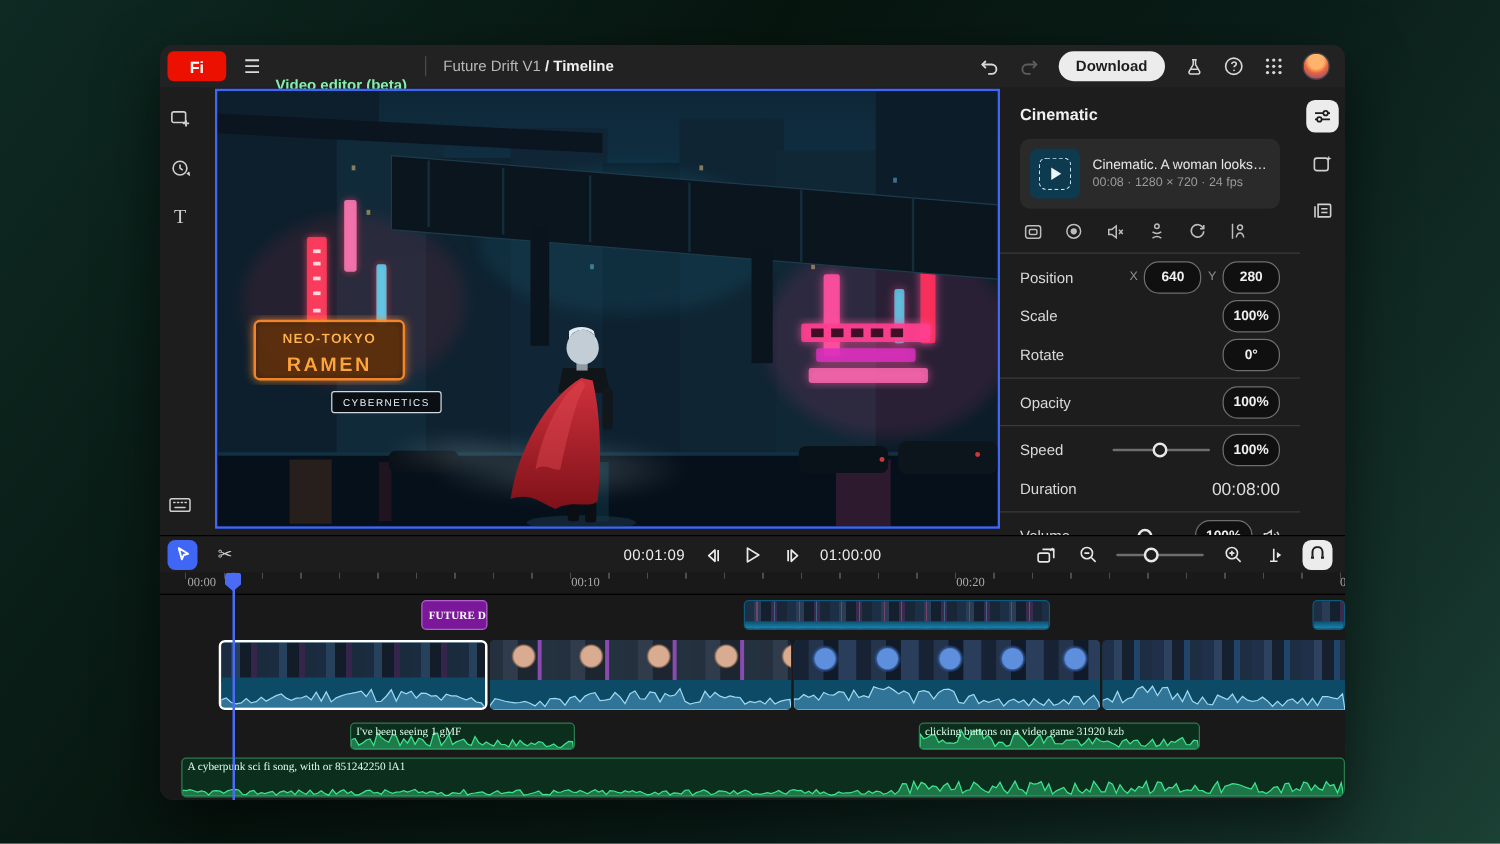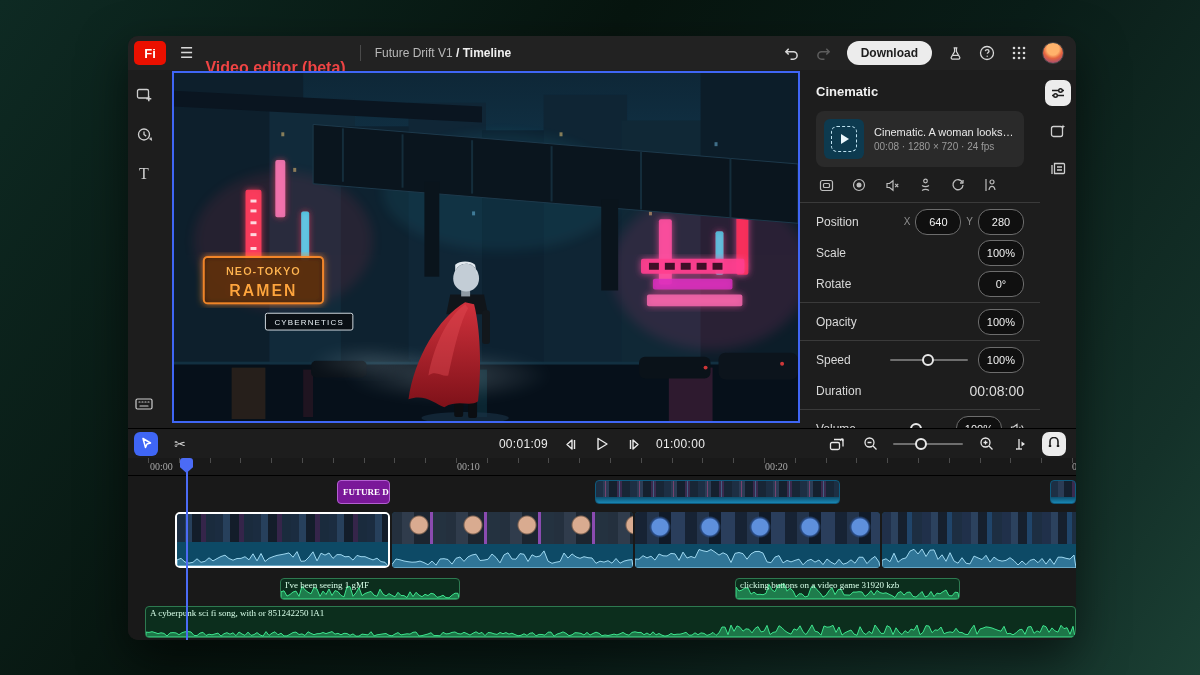--- a/index.html
+++ b/index.html
@@ -4,24 +4,24 @@
 <style>
   * { margin:0; padding:0; box-sizing:border-box; }
   html,body { width:1200px; height:675px; overflow:hidden; font-family:"Liberation Sans","DejaVu Sans",sans-serif; }
   .desktop { position:relative; width:1200px; height:675px;
     background:linear-gradient(125deg,#0e2a23 0%,#07150f 38%,#0a1d18 62%,#143129 88%,#1b4034 100%); }
   .window { position:absolute; left:128px; top:36px; width:948px; height:604px;
     background:#1d1d1d; border-radius:10px; overflow:hidden; box-shadow:0 18px 48px rgba(0,0,0,.55); }
 
   
   .topbar { position:absolute; left:0; top:0; width:948px; height:34px; background:#222; display:flex; align-items:center; }
-  .logo { width:32px; height:24px; margin-left:6px; border-radius:5px; background:#eb1000; color:#fff;
+  .logo { width:47px; height:24px; margin-left:6px; border-radius:5px; background:#eb1000; color:#fff;
     font-weight:bold; font-size:13px; display:flex; align-items:center; justify-content:center; }
   .hamburger { margin-left:14px; color:#d8d8d8; font-size:15px; cursor:pointer; }
-  .apptitle { margin-left:12px; color:#ef4444; font-size:16px; font-weight:bold;margin-top:29px; }
+  .apptitle { margin-left:12px; color:#86efac; font-size:12px; font-weight:bold;margin-top:29px; }
   .tb-divider { width:1px; height:16px; background:#4a4a4a; margin:0 14px; }
   .crumb { color:#b8b8b8; font-size:12px; }
   .crumb b { color:#f0f0f0; }
   .tb-right { margin-left:auto; display:flex; align-items:center; gap:14px; padding-right:12px; }
   .tb-icon { color:#d8d8d8; width:18px; height:18px; display:flex; align-items:center; justify-content:center; cursor:pointer; }
   .tb-icon.dim { color:#5d5d5d; }
   .download { background:#ececec; color:#1d1d1d; font-size:12px; font-weight:bold; border:none;
     padding:5px 14px; border-radius:14px; cursor:pointer; }
   .avatar { width:22px; height:22px; border-radius:50%;
     background:radial-gradient(circle at 50% 30%,#ffb36b 0 35%,#e5653f 55%,#7b3f8f 100%); border:1px solid #444; }
@@ -50,21 +50,21 @@
     display:flex; align-items:center; justify-content:center; }
   .clipthumb .tri { width:0; height:0; border-left:8px solid #eaf6fb; border-top:5px solid transparent; border-bottom:5px solid transparent; margin-left:2px; }
   .clipname { color:#e8e8e8; font-size:11px; white-space:nowrap; overflow:hidden; text-overflow:ellipsis; }
   .clipmeta { color:#9a9a9a; font-size:10px; margin-top:3px; }
   .iconrow { display:flex; gap:17px; margin:10px 2px 9px 2px; color:#bdbdbd; }
   .iconrow .pi { width:16px; height:16px; display:flex; align-items:center; justify-content:center; cursor:pointer; }
   .pdivider { height:1px; background:#3a3a3a; margin:0 -16px; }
   .prow { display:flex; align-items:center; height:25px; margin:6px 0; }
   .prow .plabel { color:#d9d9d9; font-size:12px; flex:1; }
   .pbox { background:#101010; border:1px solid #6d6d6d; border-radius:12px; color:#f0f0f0; font-size:11px;
-    height:21px; min-width:46px; padding:12px 8px; display:flex; align-items:center; justify-content:center; cursor:text; }
+    height:21px; min-width:46px; padding:12px 8px; display:flex; align-items:center; justify-content:center; cursor:text;font-weight:bold; }
   .axis { color:#8f8f8f; font-size:10px; margin:0 5px; }
   .slider { position:relative; width:78px; height:2px; background:#6e6e6e; border-radius:1px; margin-right:10px; cursor:pointer; }
   .knob { position:absolute; top:-5px; width:12px; height:12px; border-radius:50%; background:#1d1d1d; border:2px solid #e8e8e8; }
   .pvalue { color:#dcdcdc; font-size:14px; }
   .spk { color:#cfcfcf; margin-left:8px; width:14px; display:flex; }
 
   
   .ttoolbar { position:absolute; left:0; top:392px; width:948px; height:30px; background:#1d1d1d; border-top:1px solid #000;
     display:flex; align-items:center; }
   .tool-sel { width:24px; height:24px; margin-left:6px; border-radius:6px; background:#3f66f5; color:#fff;

